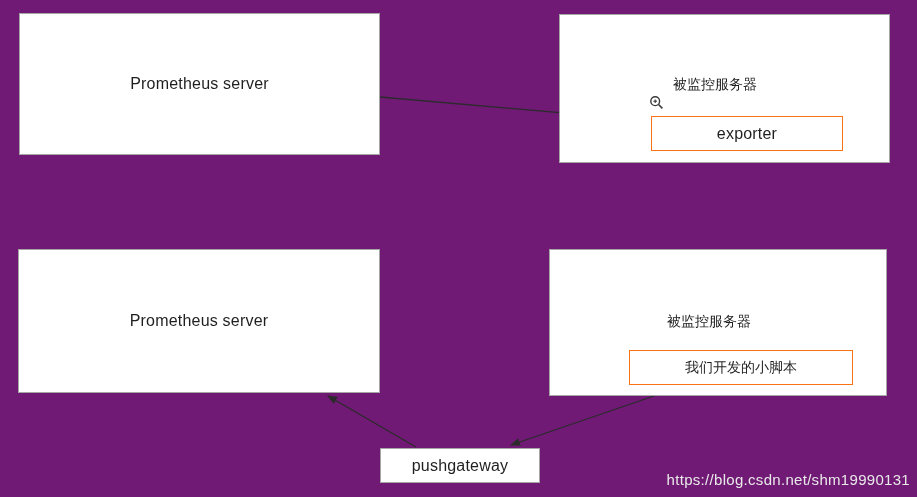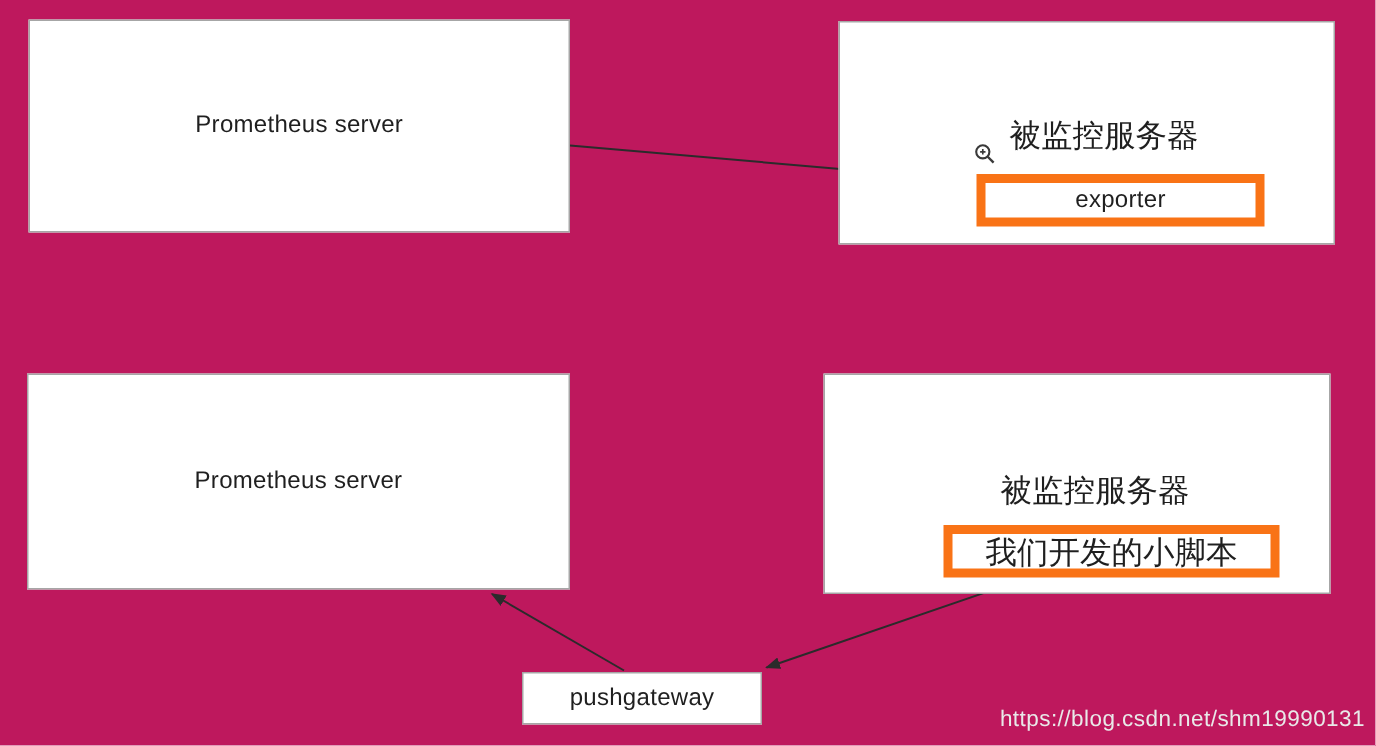--- a/index.html
+++ b/index.html
@@ -1,19 +1,19 @@
 <!DOCTYPE html>
 <html><head>
 <meta charset="utf-8">
 <style>
   html,body{margin:0;padding:0;background:#ffffff;}
   .canvas{
     position:relative;
     width:917px;height:497px;
-    background:#be185d;
+    background:#701a75;
     font-family:"Liberation Sans","DejaVu Sans",sans-serif;
     overflow:hidden;
   }
   .box{
     position:absolute;
     border:1px solid #a6a6a6;
     background:#ffffff;
     box-sizing:border-box;
   }
   .box.centered{
@@ -21,27 +21,27 @@
   }
   .node-label{
     color:#1f1f1f;
     font-size:16px;
     letter-spacing:0.2px;
     white-space:nowrap;
   }
   .cjk-label{
     position:absolute;
     color:#1f1f1f;
-    font-size:21px;
+    font-size:14px;
     font-weight:500;
     white-space:nowrap;
   }
   .inner-box{
     position:absolute;
-    border:6px solid #f97316;
+    border:1px solid #f97316;
     background:#ffffff;
     box-sizing:border-box;
     display:flex;align-items:center;justify-content:center;
   }
   .arrows{
     position:absolute;left:0;top:0;width:917px;height:497px;
     pointer-events:none;
   }
   .zoom-icon{
     position:absolute;
@@ -96,19 +96,19 @@
     <span class="node-label">Prometheus server</span>
   </div>
 
   <div class="box" style="left:549px;top:249px;width:338px;height:147px;">
     <span class="cjk-label" style="left:117px;top:63px;">被监控服务器</span>
     <div class="inner-box" style="left:79px;top:100px;width:224px;height:35px;text-align:right;">
       <span class="cjk-label" style="position:static;">我们开发的小脚本</span>
     </div>
   </div>
 
-  <div class="box centered" style="left:348px;top:448px;width:160px;height:35px;">
+  <div class="box centered" style="left:380px;top:448px;width:160px;height:35px;">
     <span class="node-label">pushgateway</span>
   </div>
 
   <div class="watermark">https://blog.csdn.net/shm19990131</div>
 
 </div>
 
 </body></html>

